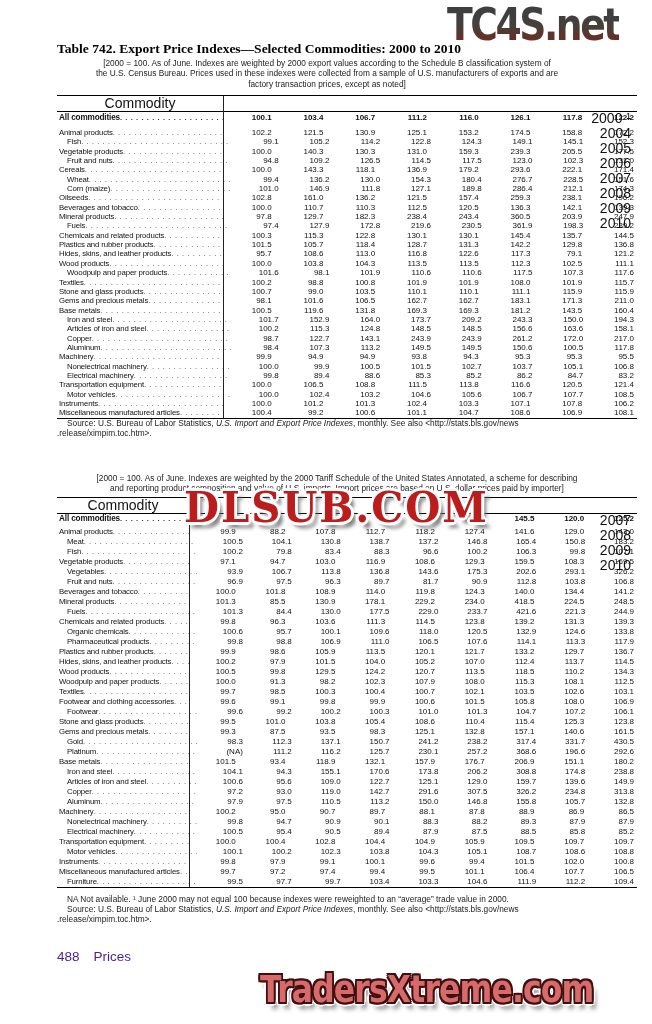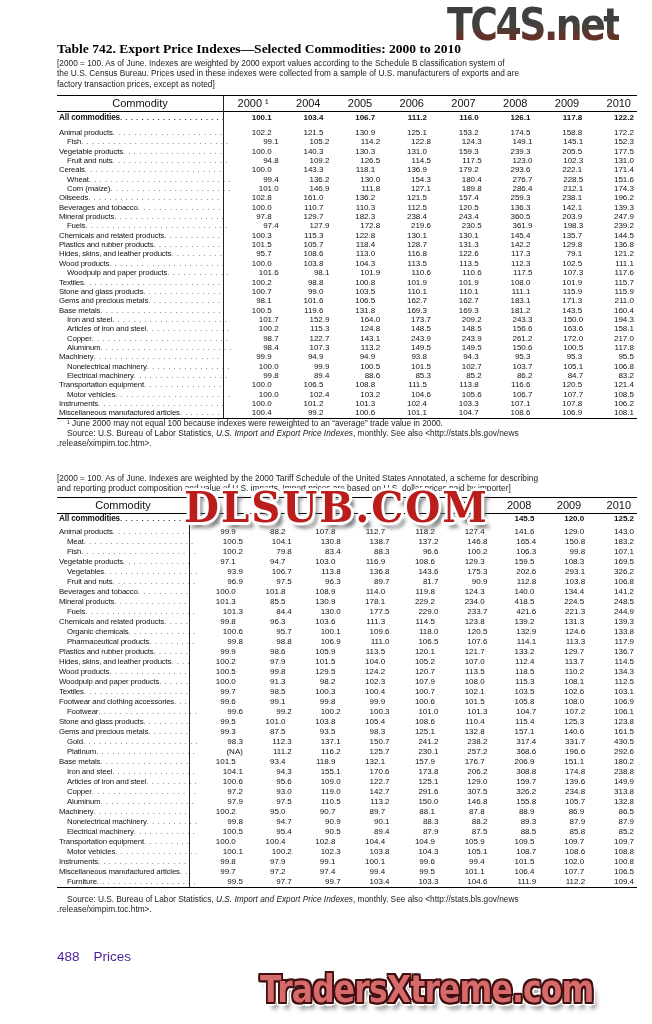--- a/index.html
+++ b/index.html
@@ -4,33 +4,33 @@
 <style>
   html,body{margin:0;padding:0;background:#e8e8e8;}
   .page{position:relative;width:652px;height:1024px;background:#ffffff;margin:0 auto;
         font-family:"Liberation Sans",sans-serif;color:#111;overflow:hidden;}
 
   
   .tbl-title{position:absolute;left:57px;width:575px;
              font-family:"Liberation Serif",serif;font-weight:bold;font-size:13.5px;line-height:15px;color:#000;}
   #t742-title{top:41px;}
   #t743-title{top:455px;}
-  .tbl-note{position:absolute;left:57px;font-size:8.3px;line-height:10.3px;color:#222;white-space:pre-line;}
+  .tbl-note{position:absolute;left:57px;font-size:8.3px;line-height:10.3px;color:#222;white-space:pre-line;text-align:center;}
   #t742-note{top:58px;width:540px;}
   #t743-note{top:473px;width:560px;}
 
   
   .dtable{position:absolute;left:57px;width:580px;border-top:1.5px solid #000;border-bottom:1.5px solid #000;}
   #t742{top:95px;}
   #t743{top:497px;}
   .vline{position:absolute;top:0;bottom:0;width:1px;background:#222;}
   #t742 .vline{left:166px;}
   #t743 .vline{left:132px;}
 
-  .thead{display:flex;height:15px;line-height:15px;font-size:11px;border-bottom:1.2px solid #000;}
+  .thead{display:flex;height:15px;line-height:15px;font-size:14px;border-bottom:1.2px solid #000;flex-direction:column;}
   .hcomm{text-align:center;color:#111;}
   #t742 .hcomm{width:166px;}
   #t743 .hcomm{width:132px;}
   .hc{flex:1;text-align:right;padding-right:6px;}
 
   .trow{display:flex;height:9.35px;line-height:9.35px;font-size:8px;}
   #t743 .trow{height:10px;line-height:10px;}
   .trow.b{font-weight:bold;height:13px;line-height:12px;margin-bottom:3px;}
   .cname{display:flex;overflow:hidden;padding-left:2px;}
   #t742 .cname{width:164px;}
@@ -543,21 +543,20 @@
         <div class="cell">99.2</div>
         <div class="cell">100.6</div>
         <div class="cell">101.1</div>
         <div class="cell">104.7</div>
         <div class="cell">108.6</div>
         <div class="cell">106.9</div>
         <div class="cell">108.1</div>
       </div>
     </div>
   <div class="fnblock" id="t742-fn">
-    <div class="fnline">¹ June 2000 may not equal 100 because indexes were reweighted to an “average” trade value in 2000.</div>
     <div class="fnline"><span>Source: U.S. Bureau of Labor Statistics, </span><span class="ital">U.S. Import and Export Price Indexes</span><span>, monthly. See also &lt;http://stats.bls.gov/news</span></div>
     <div class="fncont">.release/ximpim.toc.htm&gt;.</div>
   </div>
 
   <div class="tbl-note" id="t743-note">[2000 = 100. As of June. Indexes are weighted by the 2000 Tariff Schedule of the United States Annotated, a scheme for describing
 and reporting product composition and value of U.S. imports. Import prices are based on U.S. dollar prices paid by importer]</div>
   <div class="dtable" id="t743">
     <div class="vline"></div>
   <div class="thead">
         <div class="hcomm">Commodity</div>
@@ -1121,20 +1120,21 @@
         <div class="cell">99.7</div>
         <div class="cell">103.4</div>
         <div class="cell">103.3</div>
         <div class="cell">104.6</div>
         <div class="cell">111.9</div>
         <div class="cell">112.2</div>
         <div class="cell">109.4</div>
       </div>
     </div>
   <div class="fnblock" id="t743-fn">
+    <div class="fnline">NA Not available. ¹ June 2000 may not equal 100 because indexes were reweighted to an “average” trade value in 2000.</div>
     <div class="fnline"><span>Source: U.S. Bureau of Labor Statistics, </span><span class="ital">U.S. Import and Export Price Indexes</span><span>, monthly. See also &lt;http://stats.bls.gov/news</span></div>
     <div class="fncont">.release/ximpim.toc.htm&gt;.</div>
   </div>
 
   <div class="pgnum">
     <span>488</span><span class="sec">Prices</span>
   </div>
 
   <div class="wm" id="wm-tc4s">TC4S.net</div>
   <div class="wm" id="wm-dlsub">DLSUB.COM</div>

